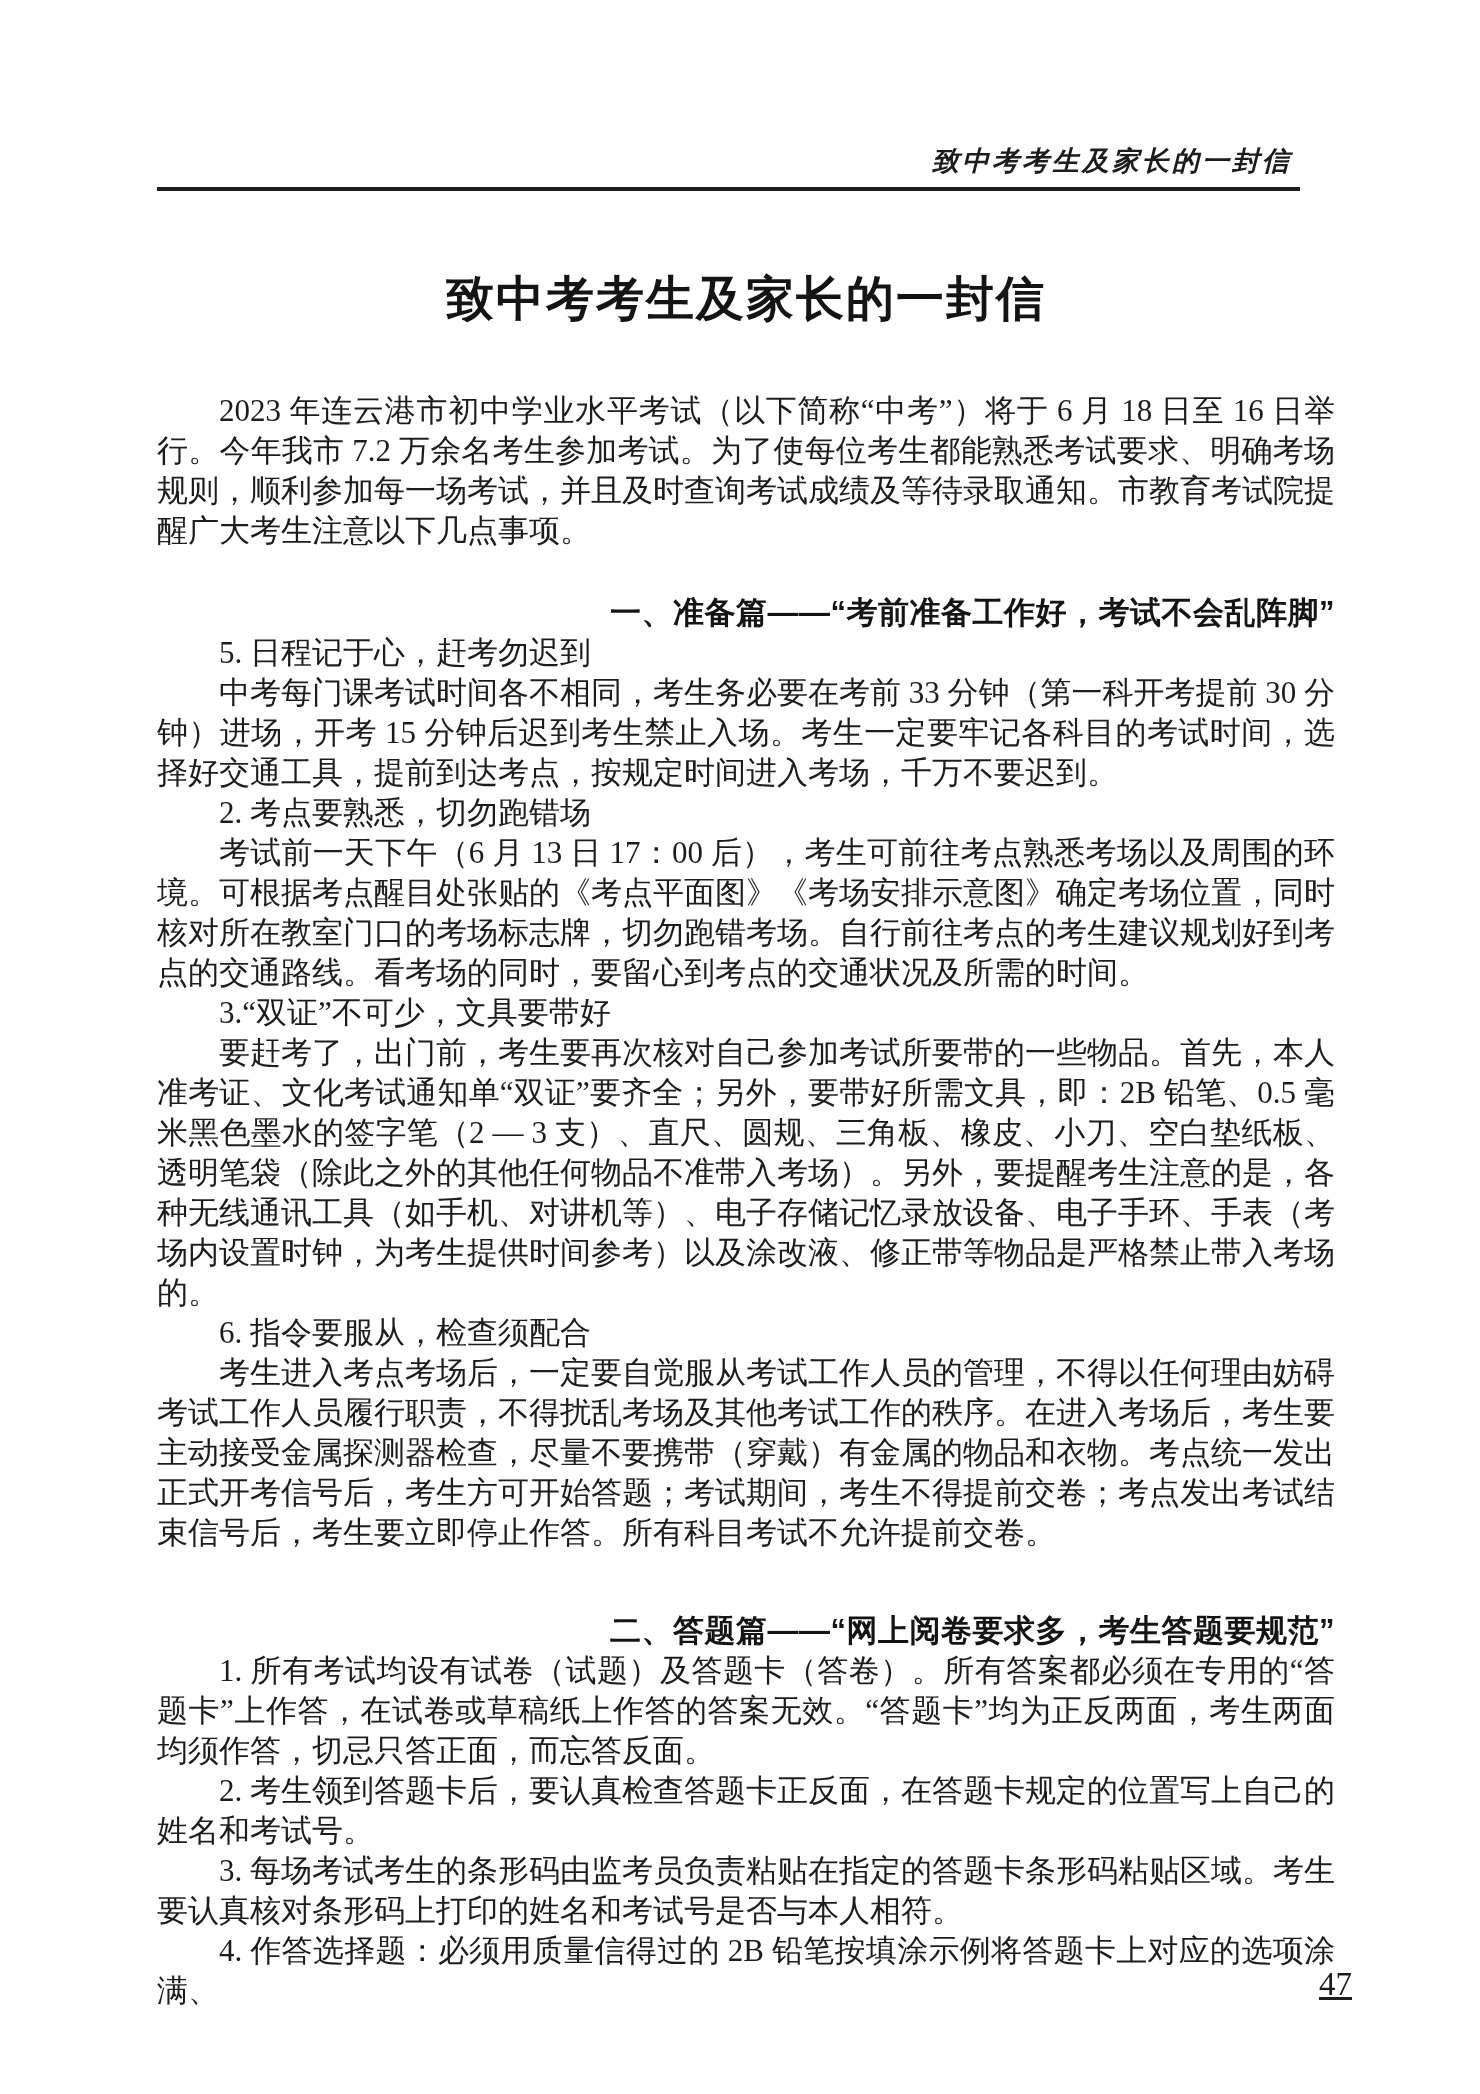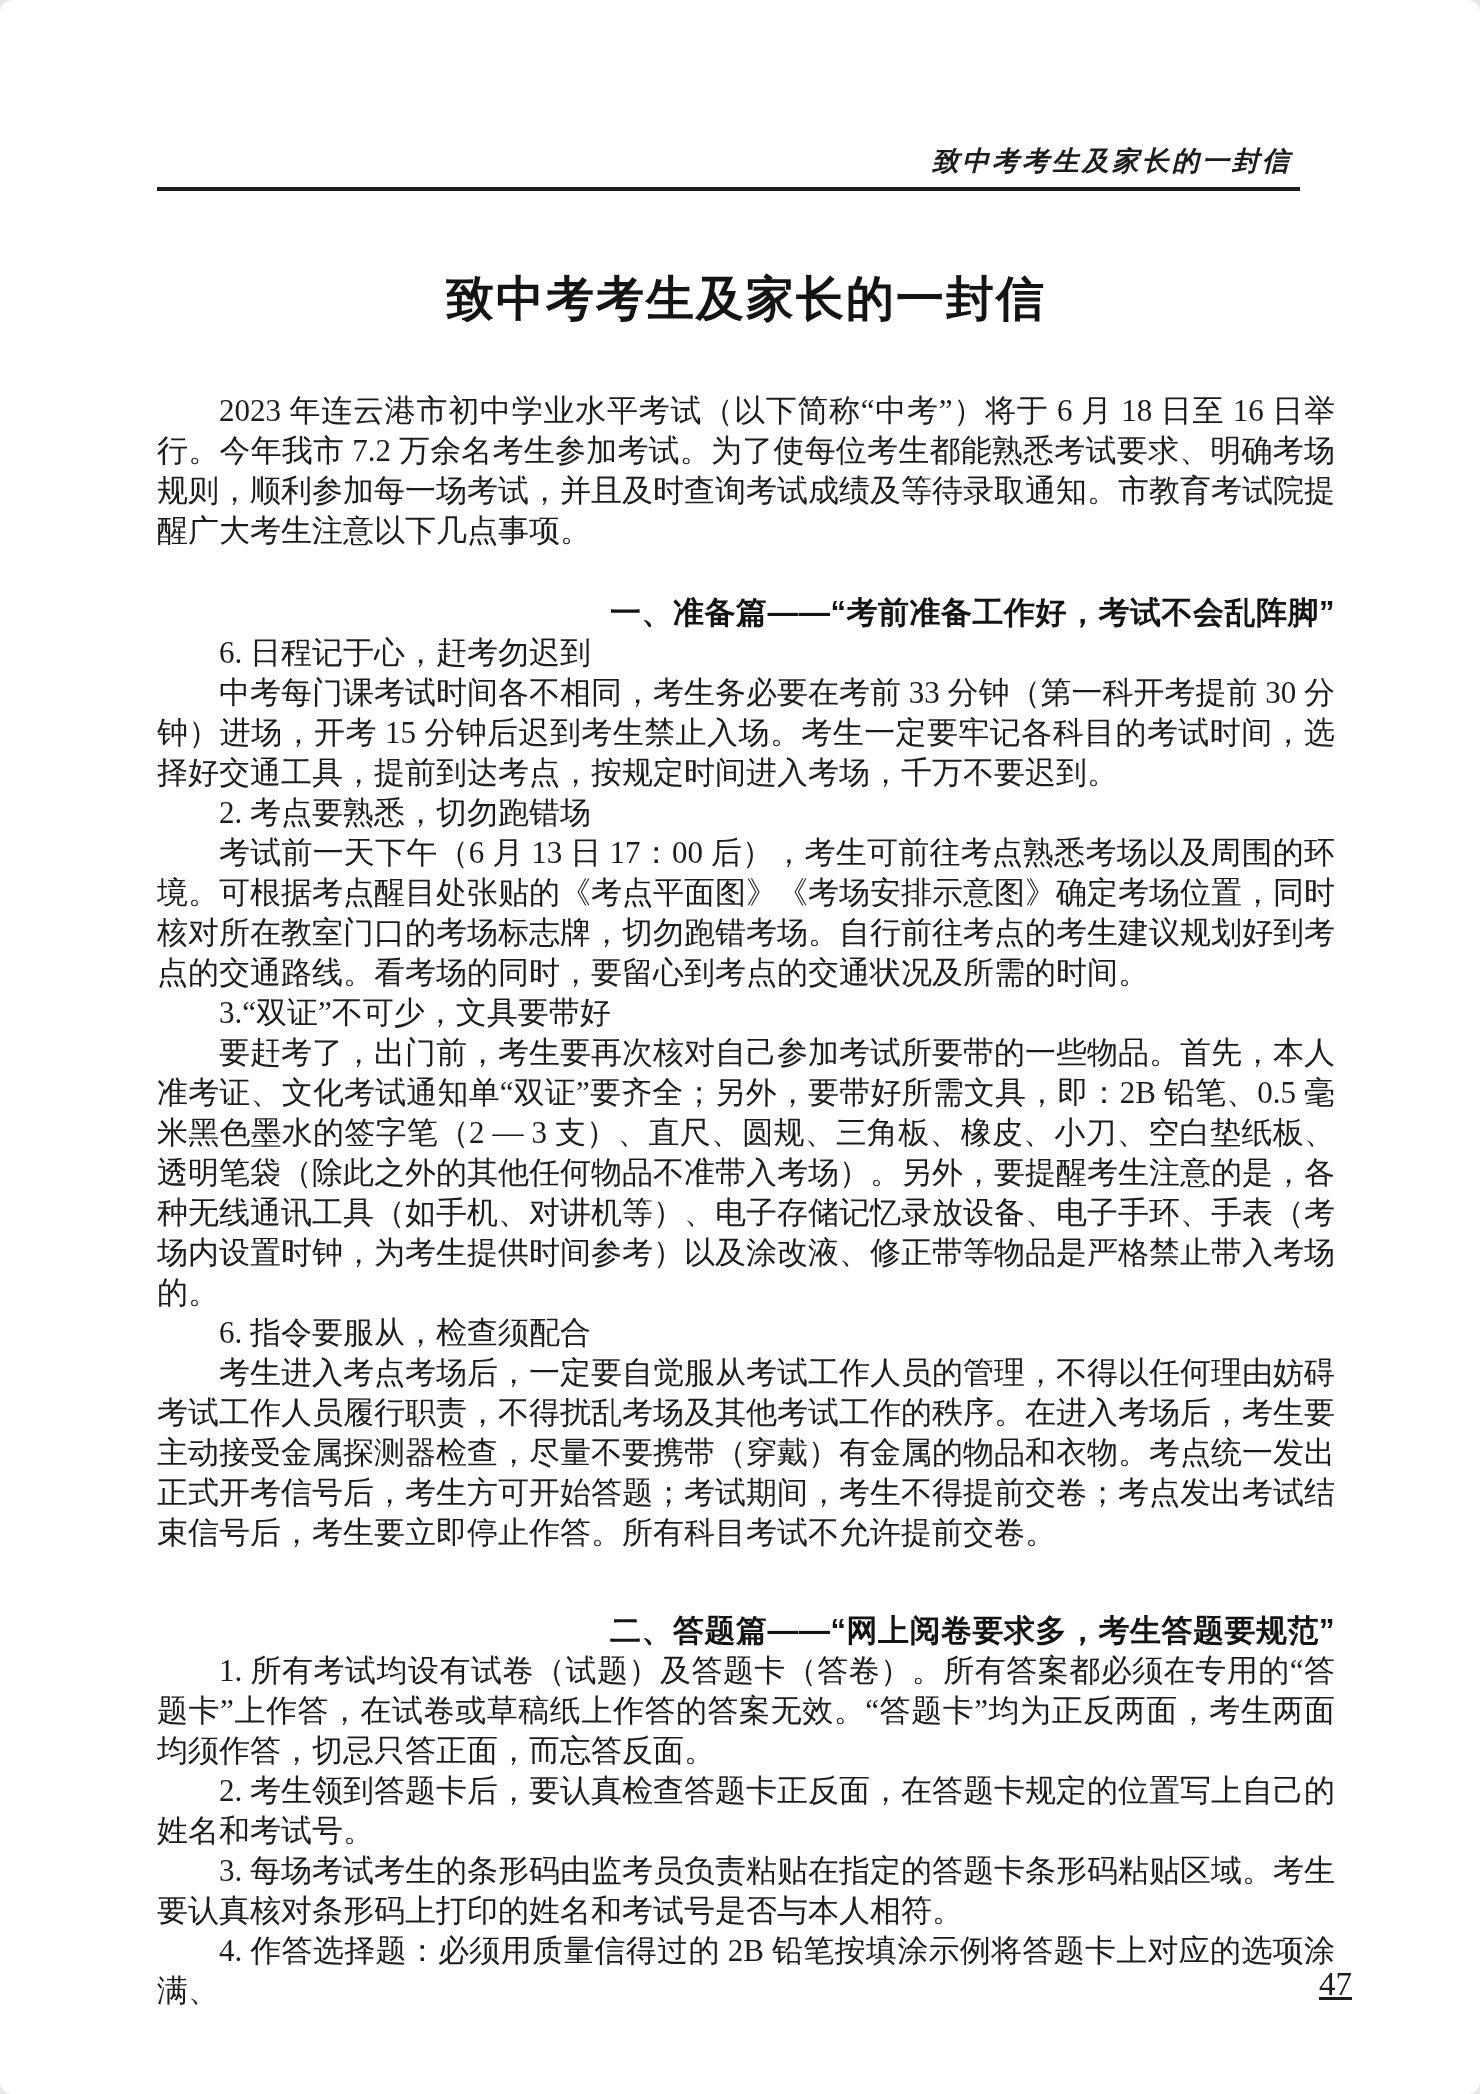--- a/index.html
+++ b/index.html
@@ -5,21 +5,20 @@
   html, body { margin: 0; padding: 0; background: #e8e8e8; }
   .page {
     position: relative;
     width: 1480px;
     height: 2094px;
     margin: 0 auto;
     background: #ffffff;
     color: #1c1c1c;
     font-family: "Liberation Serif", "DejaVu Serif", serif;
     overflow: hidden;
-    border-radius: 13px;
   }
 
   
   .running-header {
     position: absolute;
     left: 157px;
     top: 0;
     width: 1143px;
     height: 187px;
     border-bottom: 4px solid #1c1c1c;
@@ -108,21 +107,21 @@
   </div>
 
   <div class="content">
 
     <h1 class="doc-title">致中考考生及家长的一封信</h1>
 
     <p class="body-par intro">2023 年连云港市初中学业水平考试（以下简称“中考”）将于 6 月 18 日至 16 日举行。今年我市 7.2 万余名考生参加考试。为了使每位考生都能熟悉考试要求、明确考场规则，顺利参加每一场考试，并且及时查询考试成绩及等待录取通知。市教育考试院提醒广大考生注意以下几点事项。</p>
 
     <h2 class="sec-heading">一、准备篇——“考前准备工作好，考试不会乱阵脚”</h2>
 
-    <p class="item-subtitle">6. 日程记于心，赶考勿迟到</p>
+    <p class="item-subtitle">5. 日程记于心，赶考勿迟到</p>
     <p class="body-par">中考每门课考试时间各不相同，考生务必要在考前 33 分钟（第一科开考提前 30 分钟）进场，开考 15 分钟后迟到考生禁止入场。考生一定要牢记各科目的考试时间，选择好交通工具，提前到达考点，按规定时间进入考场，千万不要迟到。</p>
 
     <p class="item-subtitle">2. 考点要熟悉，切勿跑错场</p>
     <p class="body-par">考试前一天下午（6 月 13 日 17：00 后），考生可前往考点熟悉考场以及周围的环境。可根据考点醒目处张贴的《考点平面图》《考场安排示意图》确定考场位置，同时核对所在教室门口的考场标志牌，切勿跑错考场。自行前往考点的考生建议规划好到考点的交通路线。看考场的同时，要留心到考点的交通状况及所需的时间。</p>
 
     <p class="item-subtitle">3.“双证”不可少，文具要带好</p>
     <p class="body-par">要赶考了，出门前，考生要再次核对自己参加考试所要带的一些物品。首先，本人准考证、文化考试通知单“双证”要齐全；另外，要带好所需文具，即：2B 铅笔、0.5 毫米黑色墨水的签字笔（2 — 3 支）、直尺、圆规、三角板、橡皮、小刀、空白垫纸板、透明笔袋（除此之外的其他任何物品不准带入考场）。另外，要提醒考生注意的是，各种无线通讯工具（如手机、对讲机等）、电子存储记忆录放设备、电子手环、手表（考场内设置时钟，为考生提供时间参考）以及涂改液、修正带等物品是严格禁止带入考场的。</p>
 
     <p class="item-subtitle">6. 指令要服从，检查须配合</p>
     <p class="body-par">考生进入考点考场后，一定要自觉服从考试工作人员的管理，不得以任何理由妨碍考试工作人员履行职责，不得扰乱考场及其他考试工作的秩序。在进入考场后，考生要主动接受金属探测器检查，尽量不要携带（穿戴）有金属的物品和衣物。考点统一发出正式开考信号后，考生方可开始答题；考试期间，考生不得提前交卷；考点发出考试结束信号后，考生要立即停止作答。所有科目考试不允许提前交卷。</p>

